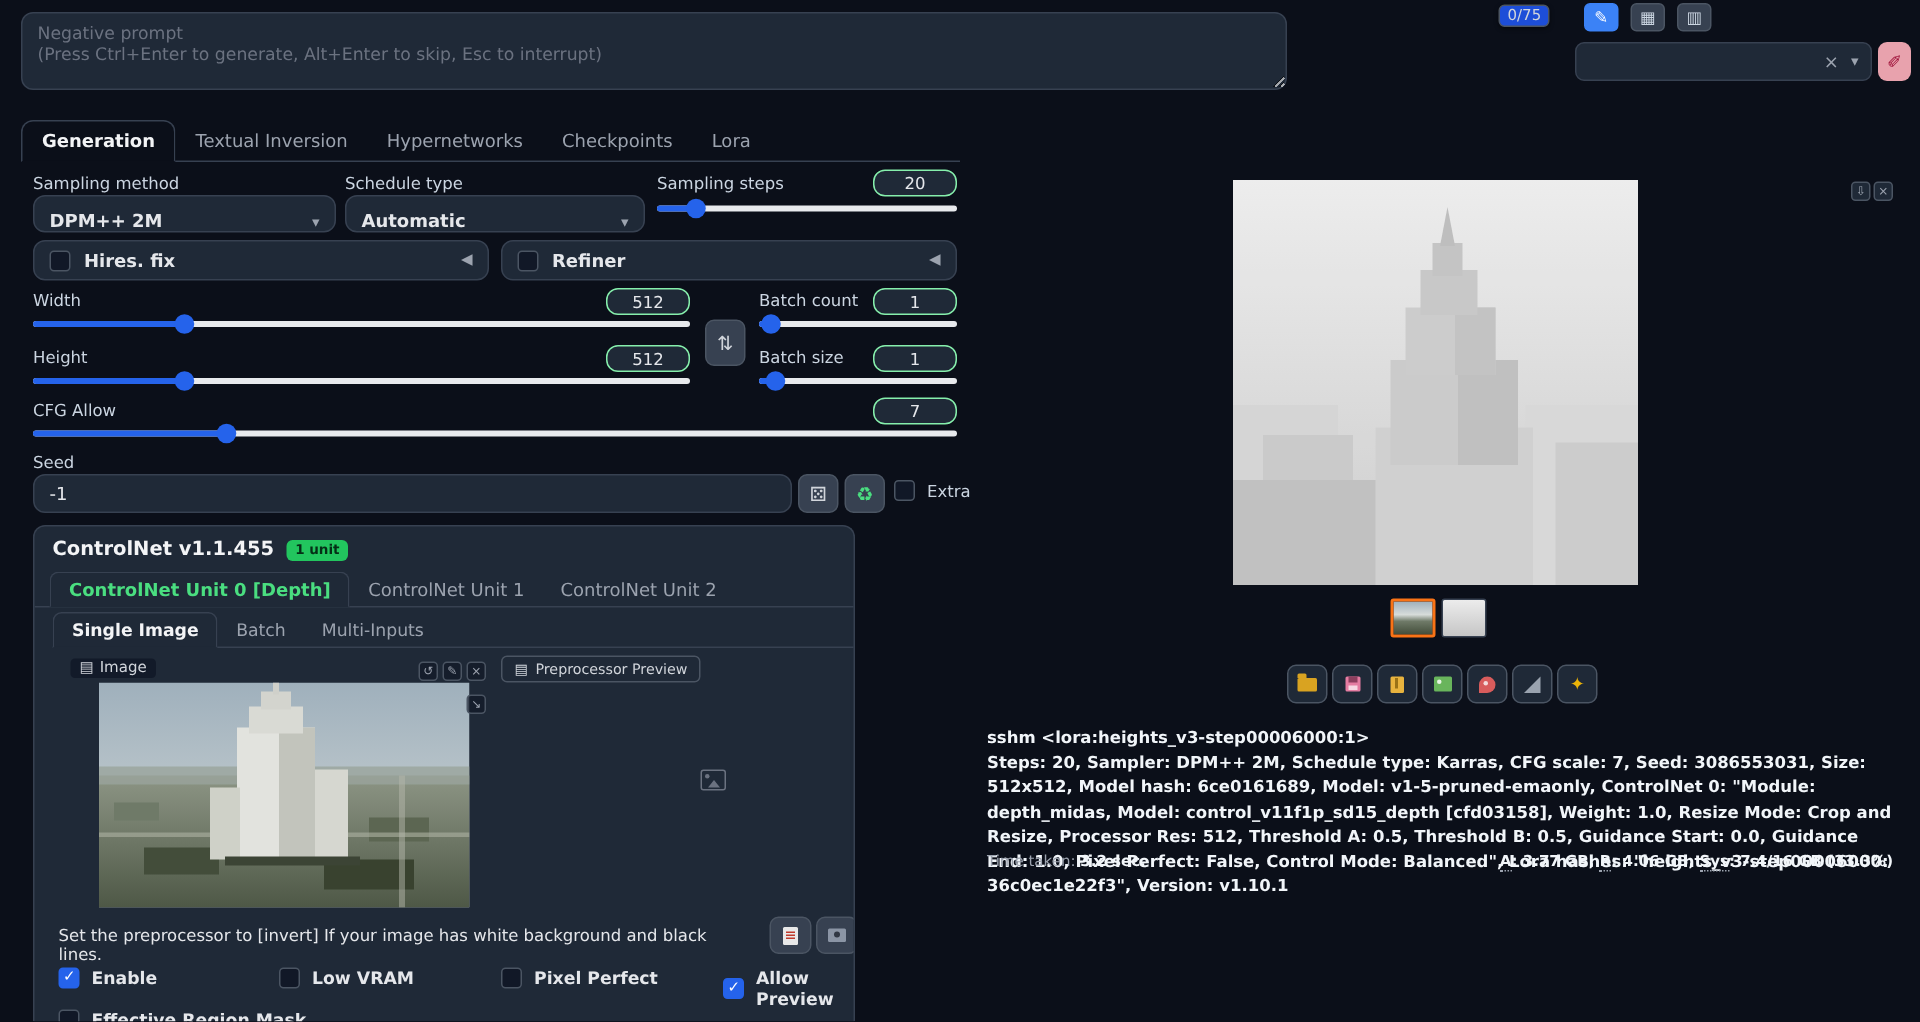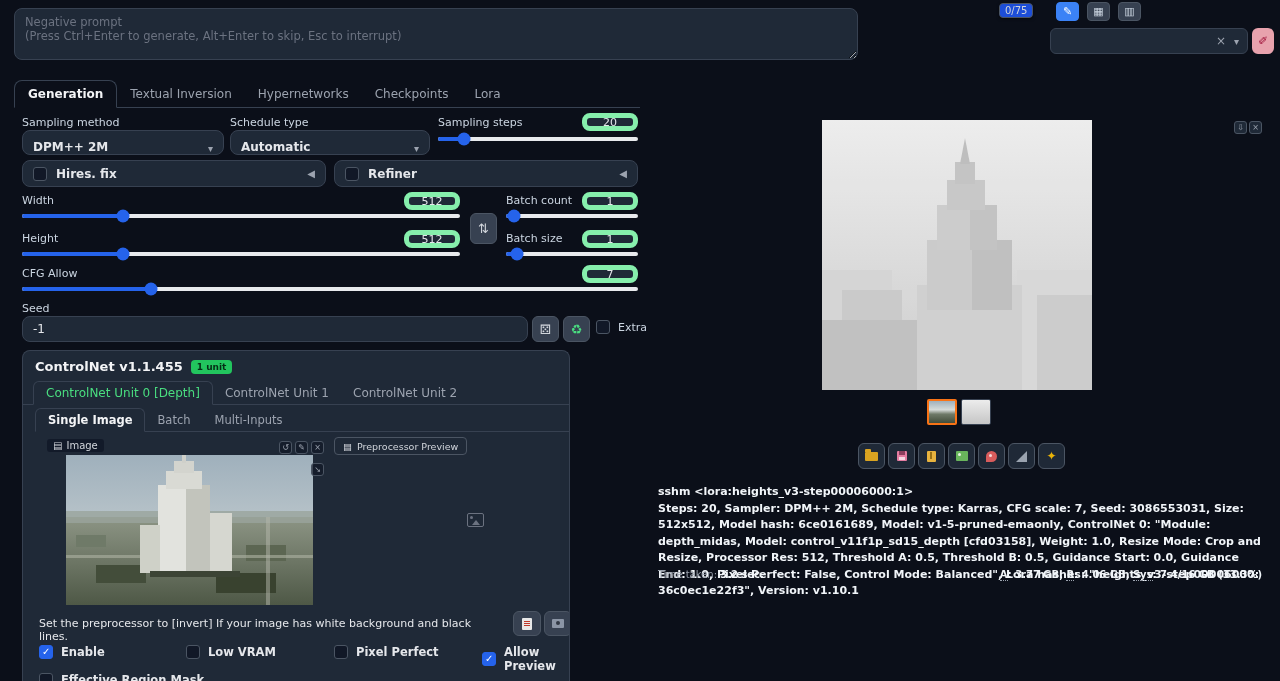--- a/index.html
+++ b/index.html
@@ -28,21 +28,21 @@
   .tabs{position:absolute;left:14px;top:80px;width:626px;display:flex;align-items:flex-end;
         border-bottom:1px solid #374151;height:28px}
   .tab{padding:6px 13px;font-size:12px;color:#9ca3af;cursor:pointer}
   .tab.active{color:#f3f4f6;font-weight:bold;border:1px solid #374151;border-bottom:1px solid #0b0f19;
               border-radius:8px 8px 0 0;margin-bottom:-1px;background:#0b0f19}
   
   .label{font-size:11px;color:#cbd5e1}
   .dd{background:#1f2937;border:1px solid #374151;border-radius:8px;display:flex;align-items:flex-end;
       justify-content:space-between;padding:0 10px;font-size:12px;font-weight:bold;color:#e5e7eb;cursor:pointer}
   .caret{color:#9ca3af;font-size:10px;font-weight:normal}
-  .num{background:#1f2937;border:5px solid #86efac;border-radius:8px;font-size:11px;color:#e5e7eb;
+  .num{background:#1f2937;border:1px solid #86efac;border-radius:8px;font-size:11px;color:#e5e7eb;
        display:flex;align-items:center;justify-content:center}
   .slider{display:flex;align-items:center;cursor:pointer}
   .track{position:relative;height:4px;background:#e8eaed;border-radius:2px;flex:1}
   .fill{position:absolute;left:0;top:0;height:4px;background:#2563eb;border-radius:2px}
   .handle{position:absolute;top:50%;width:13px;height:13px;background:#2563eb;border-radius:50%;
           transform:translate(-50%,-50%)}
   .collapse{background:#1f2937;border:1px solid #374151;border-radius:8px;display:flex;
             align-items:center;gap:9px;padding:0 10px;font-size:12px;font-weight:bold;color:#e5e7eb;cursor:pointer}
   .collapse .arr{margin-left:auto;color:#9ca3af;font-size:10px}
   .cb{width:14px;height:14px;border:1px solid #4b5563;border-radius:3px;background:#111827;flex:none;cursor:pointer}
@@ -57,21 +57,21 @@
   
   #cn{position:absolute;left:22px;top:350px;width:548px;height:331px;background:#1f2937;
       border:1px solid #374151;border-bottom:none;border-radius:8px 8px 0 0;overflow:hidden}
   .cn-head{position:absolute;left:12px;top:8px;display:flex;align-items:center;gap:8px}
   .cn-title{font-size:13px;font-weight:bold;color:#f3f4f6}
   .badge{background:#22c55e;color:#052e16;font-size:9px;font-weight:bold;border-radius:4px;padding:2px 6px}
   .cn-caret{position:absolute;left:598px;top:8px;color:#e5e7eb;font-size:11px;cursor:pointer}
   .cn-tabs{position:absolute;left:0;top:29px;width:616px;height:25px;display:flex;align-items:flex-end;
            border-bottom:1px solid #374151;padding-left:10px}
   .cn-tab{padding:4px 12px;font-size:12px;color:#9ca3af;cursor:pointer}
-  .cn-tab.active{color:#4ade80;font-weight:normal;border:1px solid #374151;border-bottom:1px solid #1f2937;
+  .cn-tab.active{color:#4ade80;font-weight:bold;border:1px solid #374151;border-bottom:1px solid #1f2937;
                  border-radius:6px 6px 0 0;margin-bottom:-1px;background:#1f2937}
   .sub-tabs{position:absolute;left:12px;top:57px;width:592px;height:24px;display:flex;align-items:flex-end;
             border-bottom:1px solid #374151}
   .sub-tab{padding:4px 12px;font-size:11.5px;color:#9ca3af;cursor:pointer}
   .sub-tab.active{color:#f3f4f6;font-weight:bold;border:1px solid #374151;border-bottom:1px solid #1f2937;
                   border-radius:6px 6px 0 0;margin-bottom:-1px;background:#1f2937}
   .img-area{position:absolute;left:16px;top:84px;width:592px;height:178px}
   .img-chip{position:absolute;left:8px;top:4px;display:flex;align-items:center;gap:4px;
             background:rgba(17,24,39,.85);border-radius:3px;padding:1px 6px;font-size:10px;color:#d1d5db}
   .comp-ic{width:13px;height:13px;background:rgba(17,24,39,.7);border:1px solid #4b5563;border-radius:3px;

